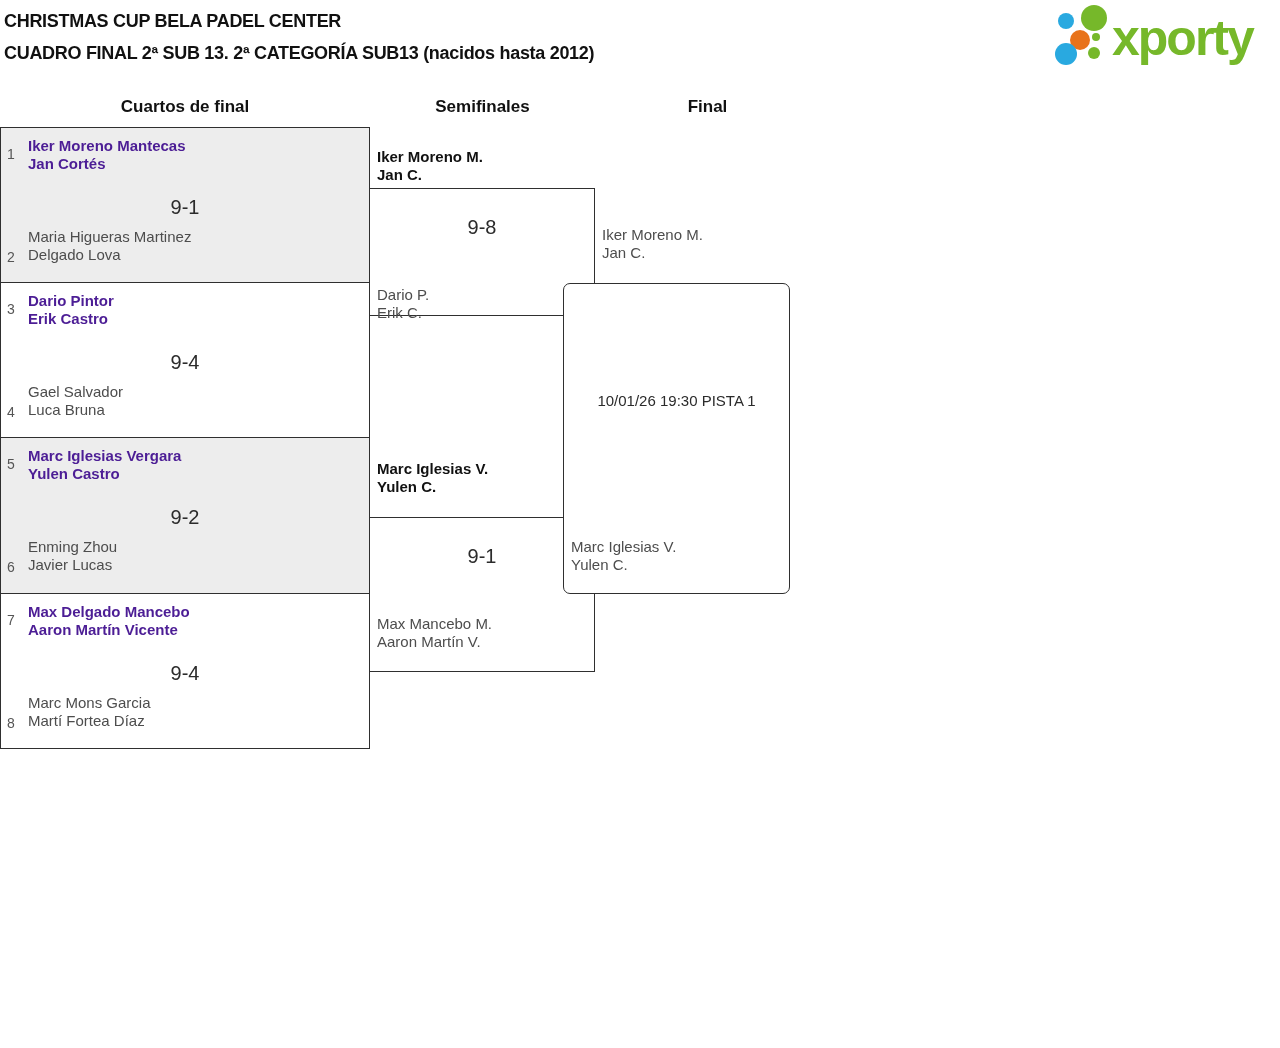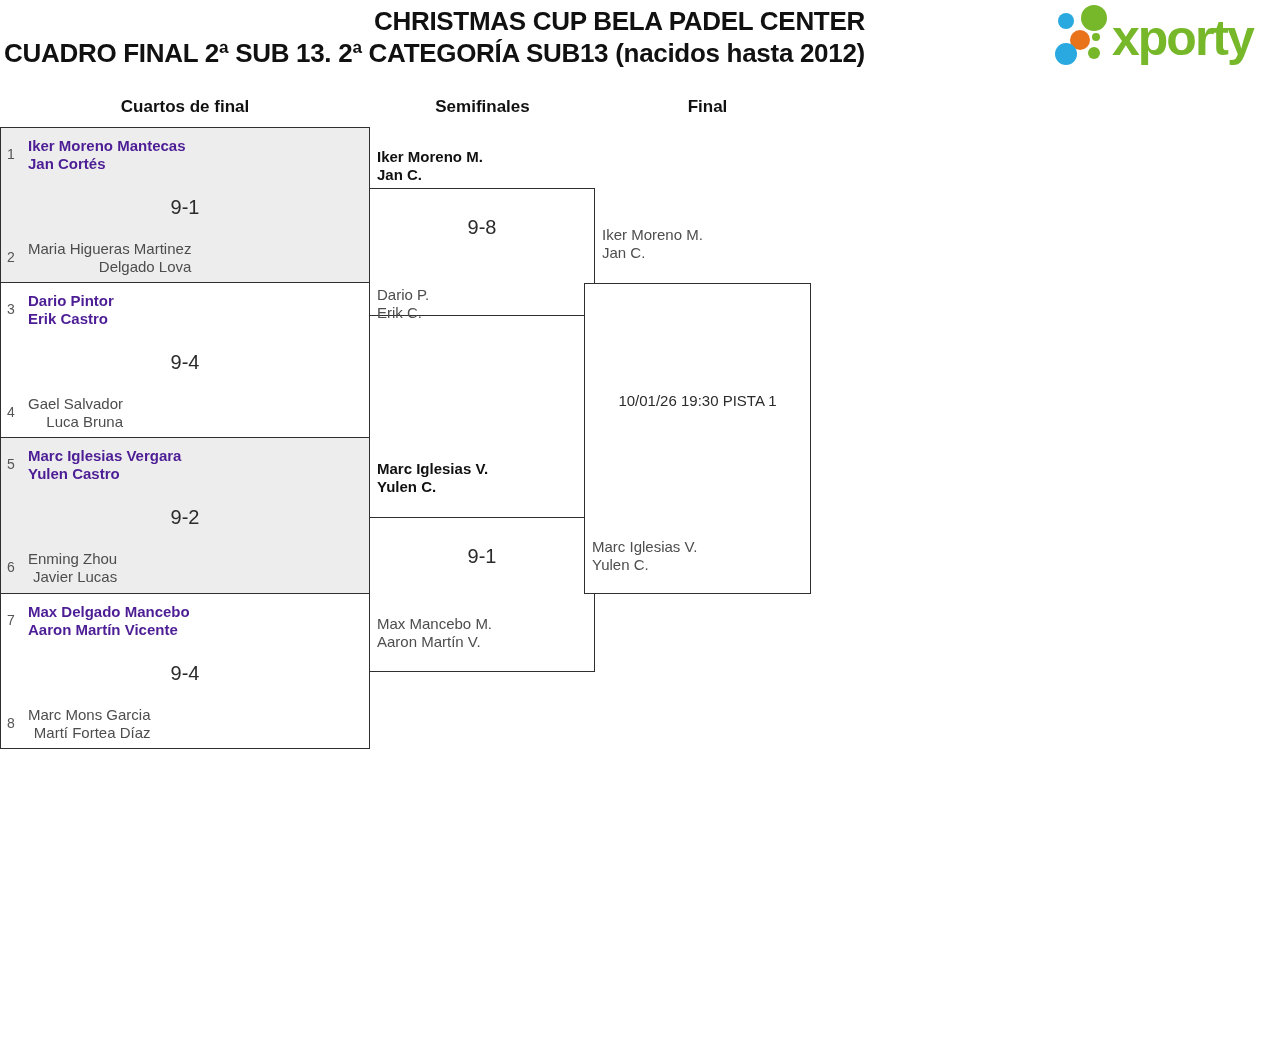--- a/index.html
+++ b/index.html
@@ -9,27 +9,26 @@
     position: relative;
     width: 1280px;
     height: 1048px;
     background: #ffffff;
     overflow: hidden;
   }
 
   
   .titles { position: absolute; left: 4px; top: 5px; }
   .title-line {
-    font-size: 26px;
+    font-size: 18px;
     font-weight: 700;
     line-height: 32px;
     letter-spacing: -0.3px;
     color: #111;
     white-space: nowrap;
-    text-align: right;
   }
 
   
   .logo { position: absolute; left: 1048px; top: 0; width: 232px; height: 80px; cursor: pointer; }
   .dot { position: absolute; border-radius: 50%; }
   .dot-green-large { left: 33px; top: 5px;  width: 26px; height: 26px; background: #76b82a; }
   .dot-blue-small  { left: 10px; top: 13px; width: 16px; height: 16px; background: #29a9e0; }
   .dot-orange      { left: 22px; top: 30px; width: 20px; height: 20px; background: #e8731a; }
   .dot-green-tiny  { left: 44px; top: 33px; width: 8px;  height: 8px;  background: #76b82a; }
   .dot-blue-large  { left: 7px;  top: 43px; width: 22px; height: 22px; background: #29a9e0; }
@@ -70,21 +69,21 @@
   }
   .seed.top { top: 17px; }
   .seed.bottom { top: 120px; }
 
   .team {
     position: absolute; left: 27px;
     font-size: 15px; line-height: 18px;
     white-space: nowrap;
   }
   .team.top { top: 9px; }
-  .team.bottom { top: 112px; text-align: right; }
+  .team.bottom { top: 100px; }
   .team.winner { font-weight: 700; color: #4c1d95; }
   .team.loser { font-weight: 400; color: #4d4d4d; }
 
   .score {
     position: absolute; left: 0; width: 100%;
     text-align: center;
     font-size: 20px; line-height: 18px; color: #2b2b2b;
   }
   .qf .score { top: 70px; }
 
@@ -98,21 +97,21 @@
     position: absolute;
     font-size: 15px; line-height: 18px;
     white-space: nowrap;
   }
   .adv-label.bold { font-weight: 700; color: #111; }
   .adv-label.plain { font-weight: 400; color: #4d4d4d; }
   .adv-sf0 { left: 377px; top: 148px; }
   .adv-sf1 { left: 377px; top: 460px; }
   .adv-final-top { left: 602px; top: 226px; }
 
-  .final-box { left: 584px; width: 227px; top: 283px; height: 311px; }
+  .final-box { left: 563px; width: 227px; top: 283px; height: 311px; border-radius: 7px; }
   .final-box .schedule {
     position: absolute; left: 0; top: 108px; width: 100%;
     text-align: center;
     font-size: 15px; line-height: 18px; color: #2b2b2b;
   }
   .final-box .team-bottom {
     position: absolute; left: 7px; top: 254px;
     font-size: 15px; line-height: 18px;
     font-weight: 400; color: #4d4d4d;
     white-space: nowrap;

